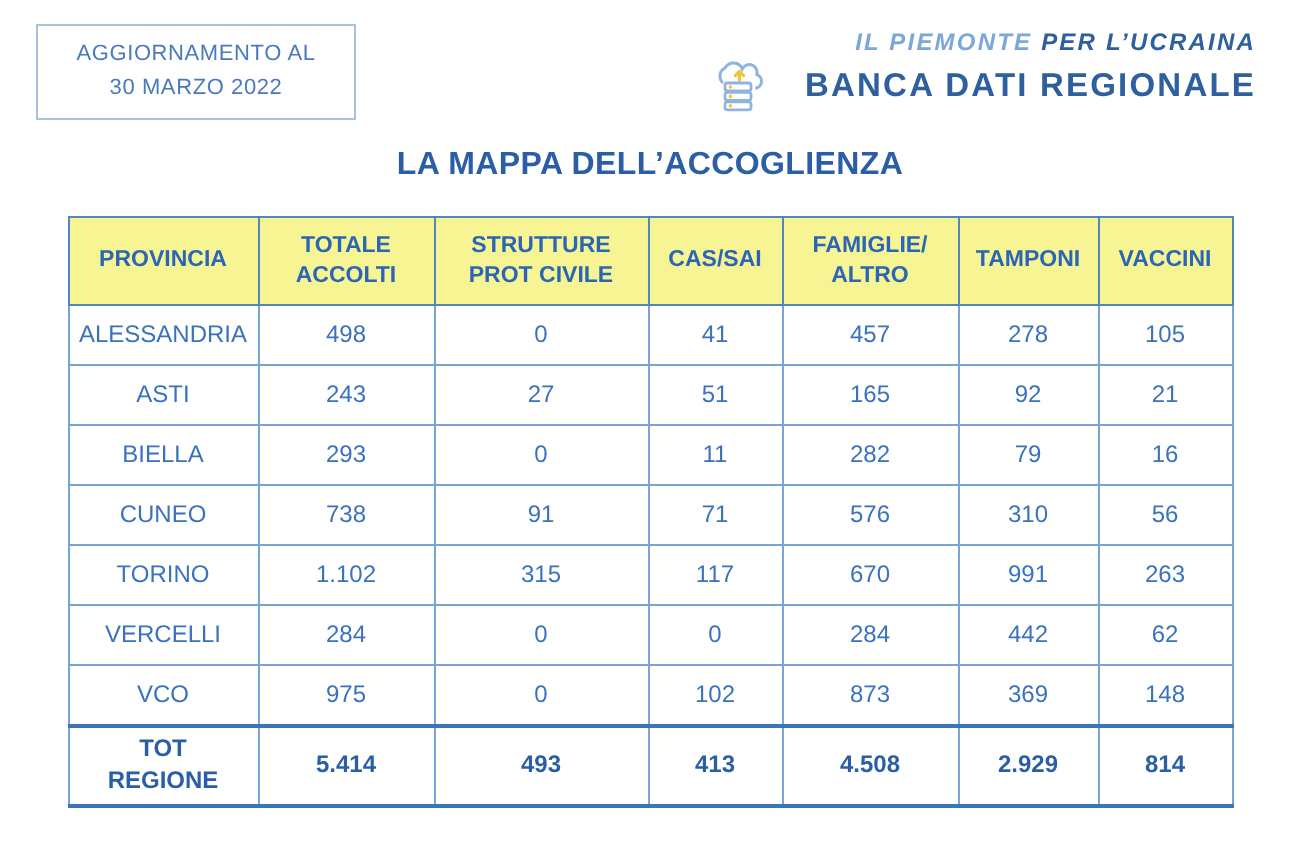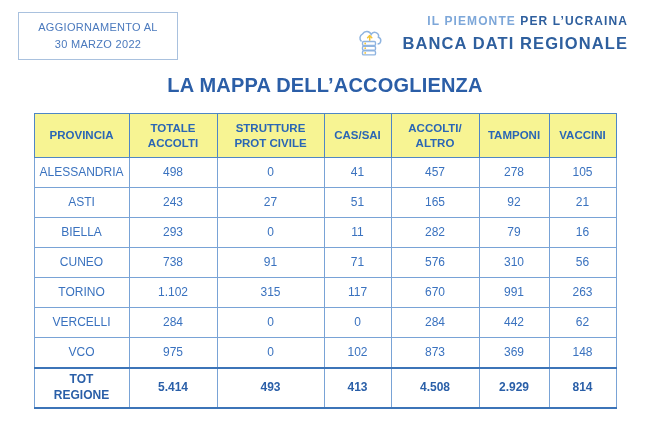--- a/index.html
+++ b/index.html
@@ -20,36 +20,36 @@
     border: 1.5px solid #a9c1de;
     padding: 6px 14px;
     text-align: center;
     color: #4a79bd;
     font-size: 11px;
     line-height: 1.55;
     min-width: 160px;
     letter-spacing: 0.3px;
   }
   .brand { text-align: right; padding-top: 2px; }
-  .brand-line1 { font-size: 12px; letter-spacing: 1.1px; white-space: nowrap; }
+  .brand-line1 { font-size: 12px; letter-spacing: 1.1px; white-space: nowrap; font-style: italic; }
   .brand-line1 .light { color: #7da7d9; font-weight: 600; }
   .brand-line1 .bold  { color: #2e5f9e; font-weight: bold; }
   .brand-line2 {
     display: flex; align-items: center; justify-content: flex-end;
     gap: 20px; margin-top: 2px;
     color: #2e5f9e; font-weight: bold; font-size: 16.5px; letter-spacing: 1.1px;
     white-space: nowrap;
   }
   .cloud-db-icon { display: inline-block; line-height: 0; }
 
   
   .title {
     text-align: center;
     color: #2b5ea7;
-    font-size: 20px;
+    font-size: 16px;
     font-weight: bold;
     margin-top: 14px;
     letter-spacing: 0.2px;
   }
 
   
   table.accoglienza {
     width: 582px;
     margin: 16px auto 0 auto;
     border-collapse: collapse;
@@ -135,21 +135,21 @@
         <col style="width:67px">
     </colgroup>
     <thead>
       <tr>
         <th>PROVINCIA</th>
         <th>TOTALE
 ACCOLTI</th>
         <th>STRUTTURE
 PROT CIVILE</th>
         <th>CAS/SAI</th>
-        <th>ACCOLTI/
+        <th>FAMIGLIE/
 ALTRO</th>
         <th>TAMPONI</th>
         <th>VACCINI</th>
       </tr>
     </thead>
     <tbody>
       <tr>
         <td>ALESSANDRIA</td>
         <td>498</td>
         <td>0</td>

